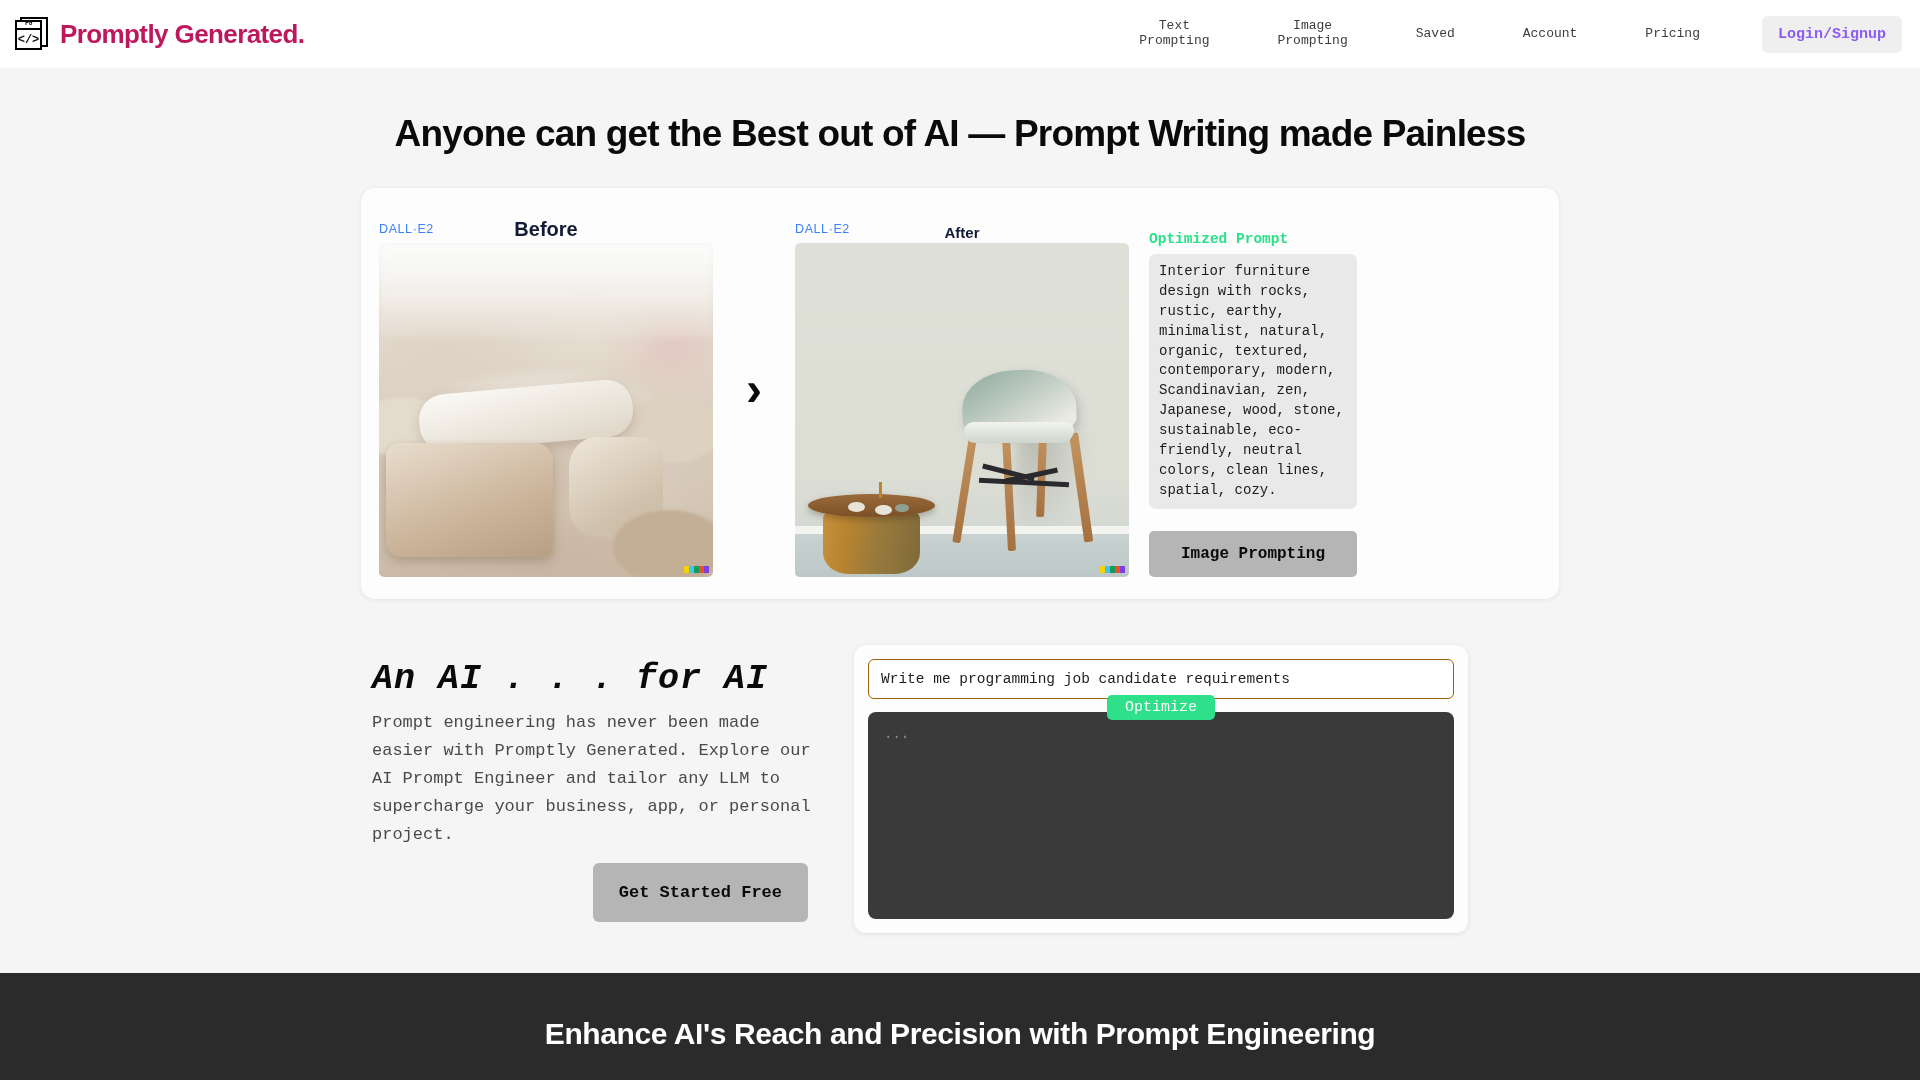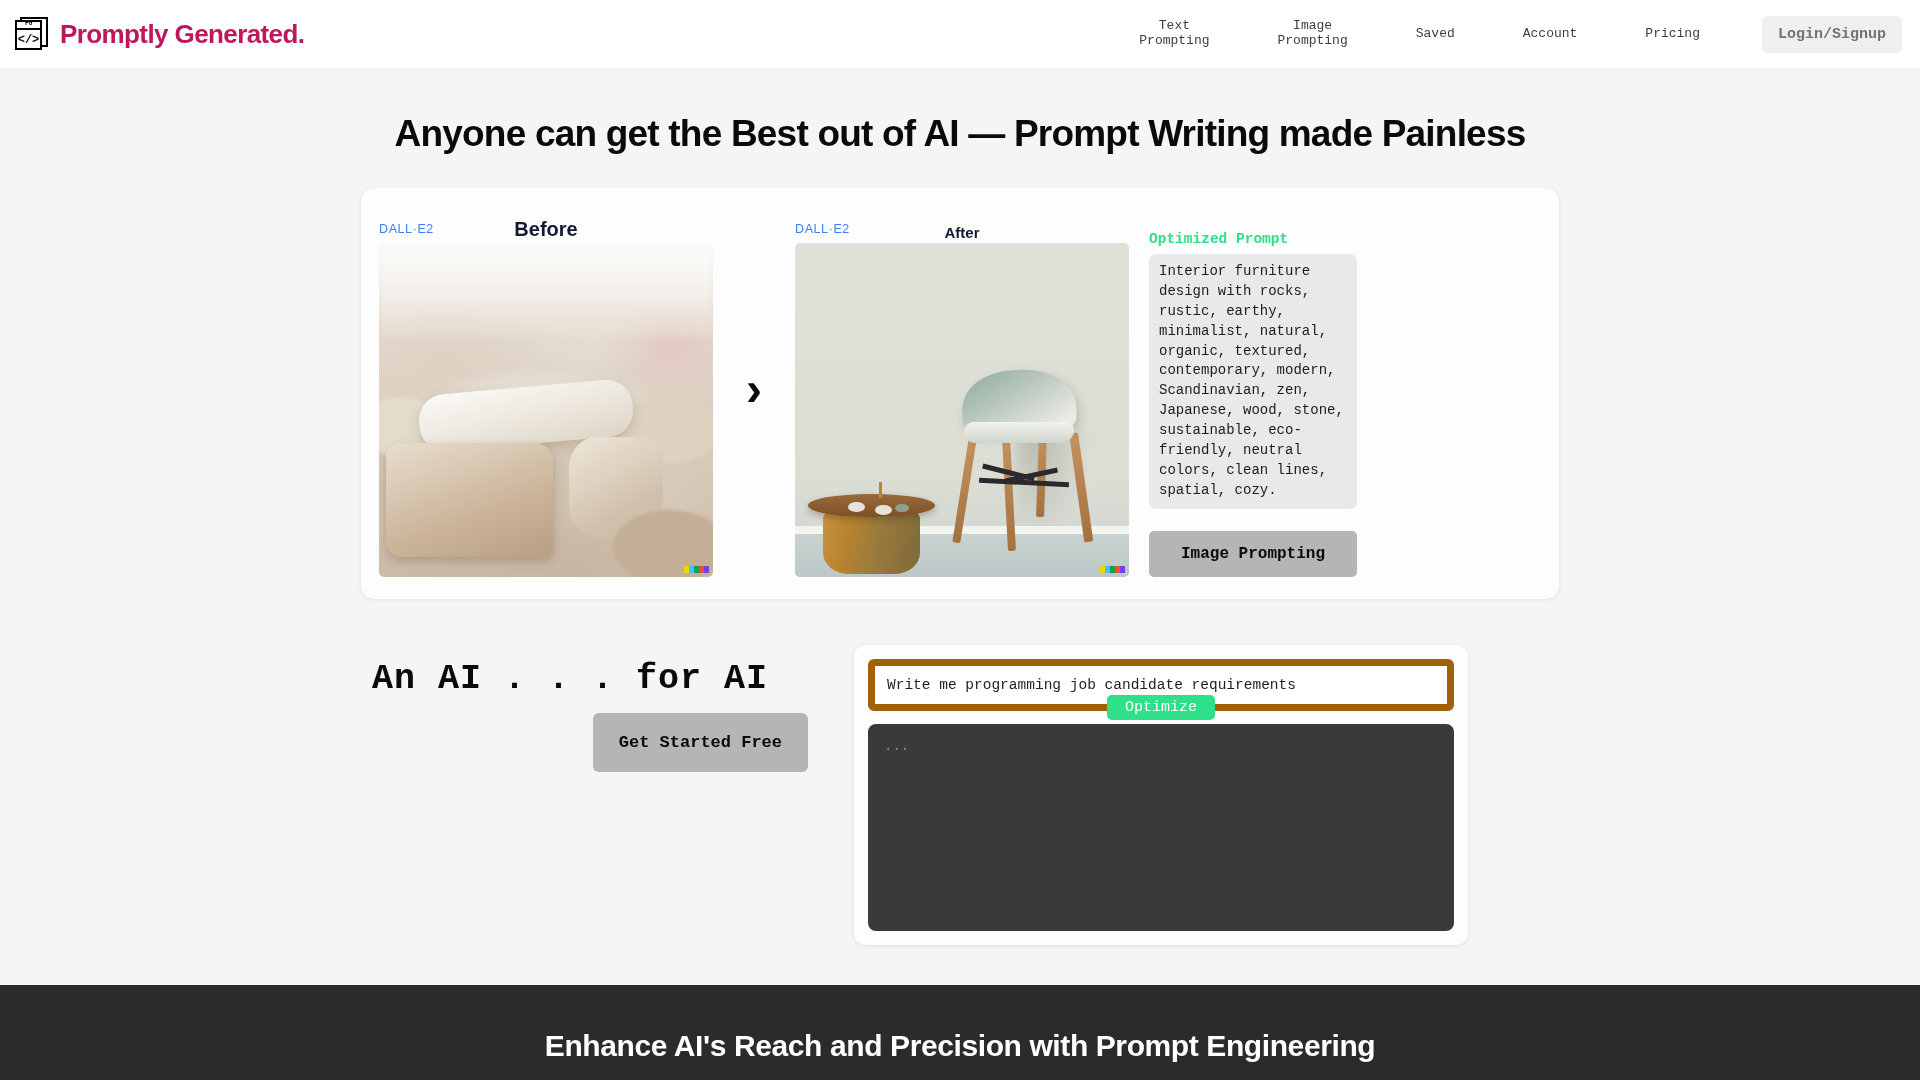--- a/index.html
+++ b/index.html
@@ -70,21 +70,21 @@
     line-height: 1.15;
     padding: 6px 34px;
     white-space: pre-line;
     cursor: pointer;
     text-decoration: none;
   }
   .login-btn {
     font-family: "Liberation Mono", monospace;
     font-size: 15px;
     font-weight: 700;
-    color: #737373;
+    color: #8b5cf6;
     background: #efefef;
     border: none;
     border-radius: 6px;
     padding: 10px 16px;
     margin-left: 28px;
     cursor: pointer;
   }
 
   
   .hero-title {
@@ -318,20 +318,21 @@
     padding-left: 12px;
   }
   .ai-left { width: 440px; padding-top: 14px; }
   .ai-heading {
     font-family: "Liberation Mono", monospace;
     font-size: 35px;
     font-weight: 700;
     letter-spacing: 1px;
     color: #0a0a0a;
     margin-bottom: 10px;
+    font-style: italic;
   }
   .ai-body {
     font-family: "Liberation Mono", monospace;
     font-size: 17px;
     line-height: 1.65;
     color: #4a4a4a;
   }
   .cta-wrap { display: flex; justify-content: flex-end; margin-top: 14px; padding-right: 4px; }
   .cta-btn {
     background: #b5b5b5;
@@ -348,21 +349,21 @@
   .ai-right {
     width: 614px;
     background: #fdfdfd;
     border-radius: 12px;
     box-shadow: 0 1px 5px rgba(0,0,0,0.09);
     padding: 14px;
     position: relative;
   }
   .prompt-input {
     width: 100%;
-    border: 7px solid #a16207;
+    border: 1px solid #a16207;
     border-radius: 6px;
     padding: 11px 12px;
     font-family: "Liberation Mono", monospace;
     font-size: 14.5px;
     color: #1e1e1e;
     background: #fff;
     outline: none;
   }
   .optimize-btn {
     position: absolute;
@@ -501,20 +502,21 @@
   <div class="col-opt">
     <div class="prompt-label">Optimized Prompt</div>
     <div class="prompt-box long">Interior furniture design with rocks, rustic, earthy, minimalist, natural, organic, textured, contemporary, modern, Scandinavian, zen, Japanese, wood, stone, sustainable, eco-friendly, neutral colors, clean lines, spatial, cozy.</div>
     <button class="img-prompt-btn">Image Prompting</button>
   </div>
 </section>
 
 <section class="ai-section">
   <div class="ai-left">
     <div class="ai-heading">An AI . . . for AI</div>
+    <p class="ai-body">Prompt engineering has never been made easier with Promptly Generated. Explore our AI Prompt Engineer and tailor any LLM to supercharge your business, app, or personal project.</p>
     <div class="cta-wrap">
       <button class="cta-btn">Get Started Free</button>
     </div>
   </div>
 
   <div class="ai-right">
     <input class="prompt-input" type="text" value="Write me programming job candidate requirements" style="">
     <button class="optimize-btn">Optimize</button>
     <div class="output-box">...</div>
   </div>

